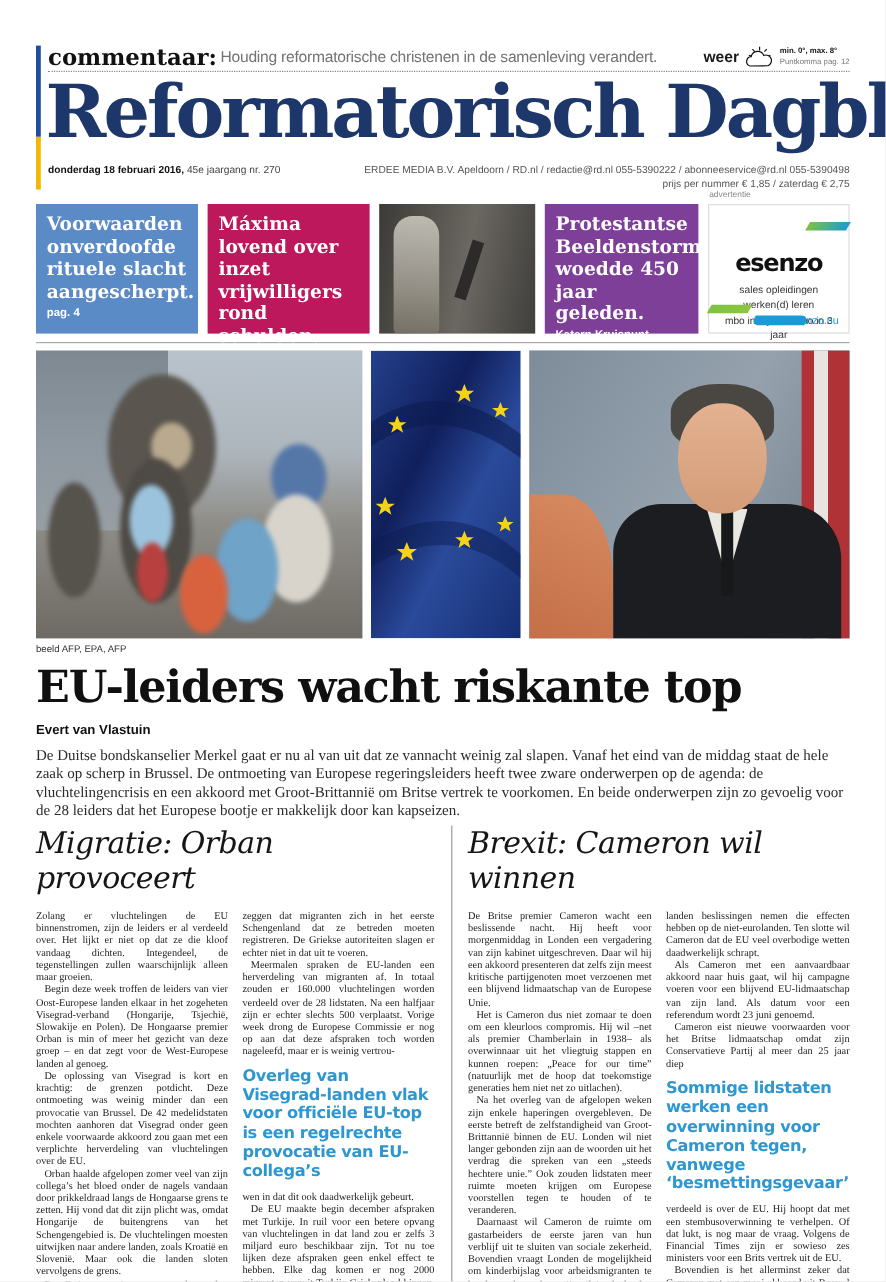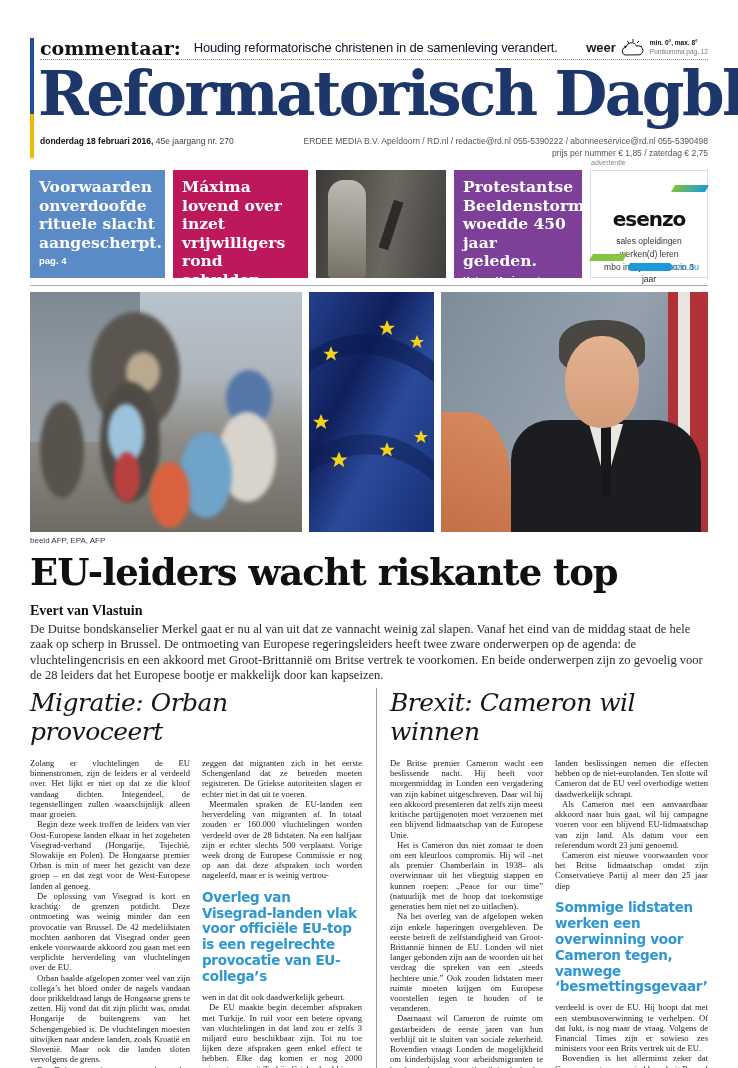--- a/index.html
+++ b/index.html
@@ -12,21 +12,21 @@
 
   
   .stripe { position:absolute; left:30px; top:38px; width:4px; height:120px; }
   .stripe .b { position:absolute; top:0; left:0; width:4px; height:76px; background:#1d4f9e; }
   .stripe .y { position:absolute; top:76px; left:0; width:4px; height:44px; background:#f2b705; }
 
   
   .topbar { position:absolute; left:40px; right:30px; top:36px; height:24px;
     border-bottom:1px dotted #888; display:flex; align-items:center; }
   .topbar-label { font-family:"DejaVu Serif", serif; font-weight:bold; font-size:19px; color:#111; }
-  .topbar-text { font-family:"Liberation Sans", sans-serif; font-size:13px; letter-spacing:-0.2px; color:#0f172a; margin-left:13px; }
+  .topbar-text { font-family:"Liberation Sans", sans-serif; font-size:13px; letter-spacing:-0.2px; color:#737373; margin-left:3px; }
   .weather { margin-left:auto; display:flex; align-items:center; gap:4px; }
   .weather-label { font-family:"Liberation Sans", sans-serif; font-weight:bold; font-size:13px; }
   .weather-txt { font-family:"Liberation Sans", sans-serif; font-size:6.5px; line-height:1.25; }
   .weather-txt .t { font-weight:bold; color:#111; }
   .weather-txt .s { color:#777; }
 
   
   .masthead { position:absolute; left:38px; top:58px; width:672px;
     font-family:"DejaVu Serif", serif; font-weight:bold; font-size:61px;
     letter-spacing:-2.5px; color:#1d376a; white-space:nowrap; }
@@ -82,22 +82,22 @@
     background:#1c1d20; border-radius:40px 46px 0 0; }
   .p3-shirt { position:absolute; left:148px; top:132px; width:34px; height:60px;
     background:#e9e7e2; clip-path:polygon(50% 0,0 0,50% 100%,100% 0); }
   .p3-tie { position:absolute; left:160px; top:134px; width:10px; height:70px; background:#17181a; }
   .caption { position:absolute; left:30px; top:536px; font-family:"Liberation Sans", sans-serif;
     font-size:8px; color:#333; }
 
   
   .headline { position:absolute; left:30px; top:550px; font-family:"DejaVu Serif", serif;
     font-weight:bold; font-size:37px; letter-spacing:-1px; color:#101010; }
-  .byline { position:absolute; left:30px; top:603px; font-family:Liberation Serif, serif;
-    font-weight:bold; font-size:14px; color:#111; }
+  .byline { position:absolute; left:30px; top:603px; font-family:Liberation Sans, sans-serif;
+    font-weight:bold; font-size:11px; color:#111; }
   .lead { position:absolute; left:30px; top:622px; width:678px;
     font-size:12.5px; line-height:1.22; color:#2b2b2b; }
 
   
   .articles { position:absolute; left:30px; top:688px; width:678px; display:flex; }
   .art { width:332px; }
   .art + .art { margin-left:14px; padding-left:13px; border-left:1px solid #999; }
   .art-head { font-family:"DejaVu Serif", serif; font-style:italic; font-size:25px;
     letter-spacing:-0.5px; color:#161616; margin-bottom:12px; }
   .cols { display:flex; gap:12px; }

